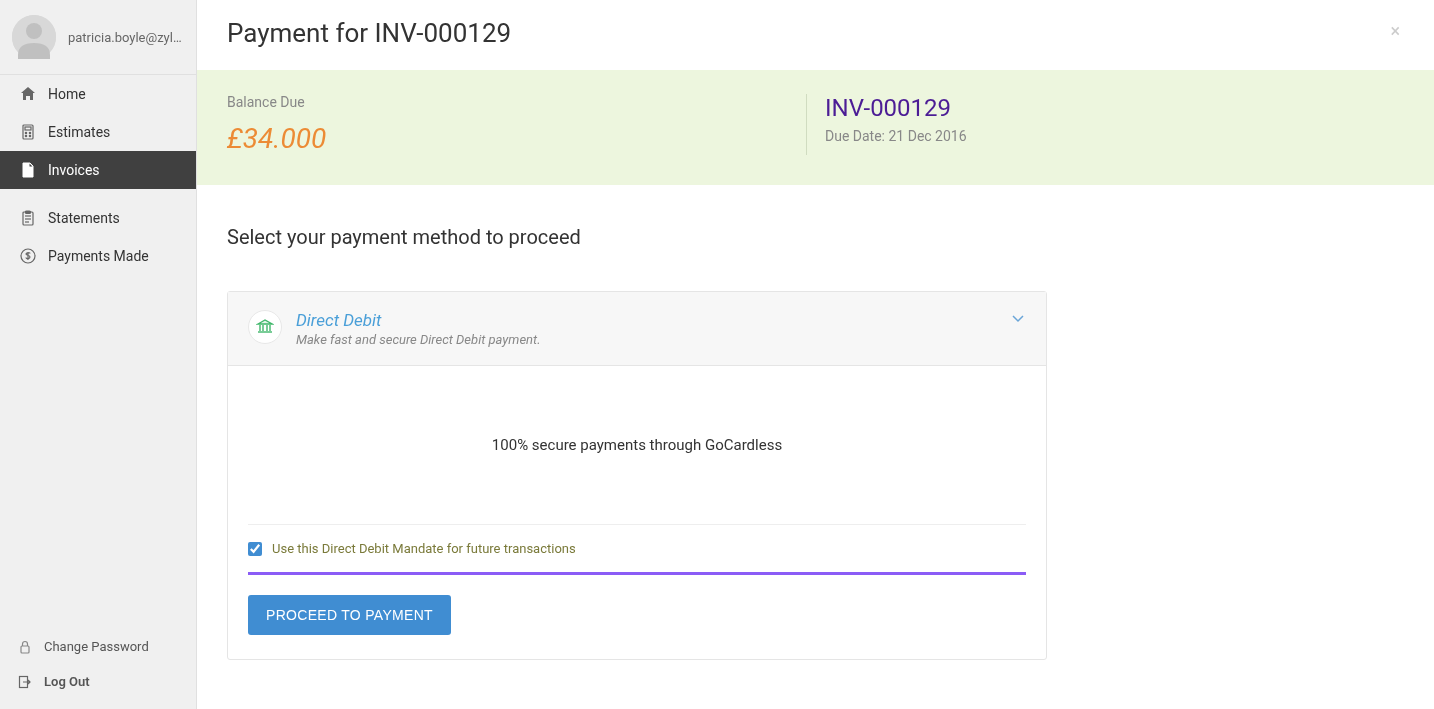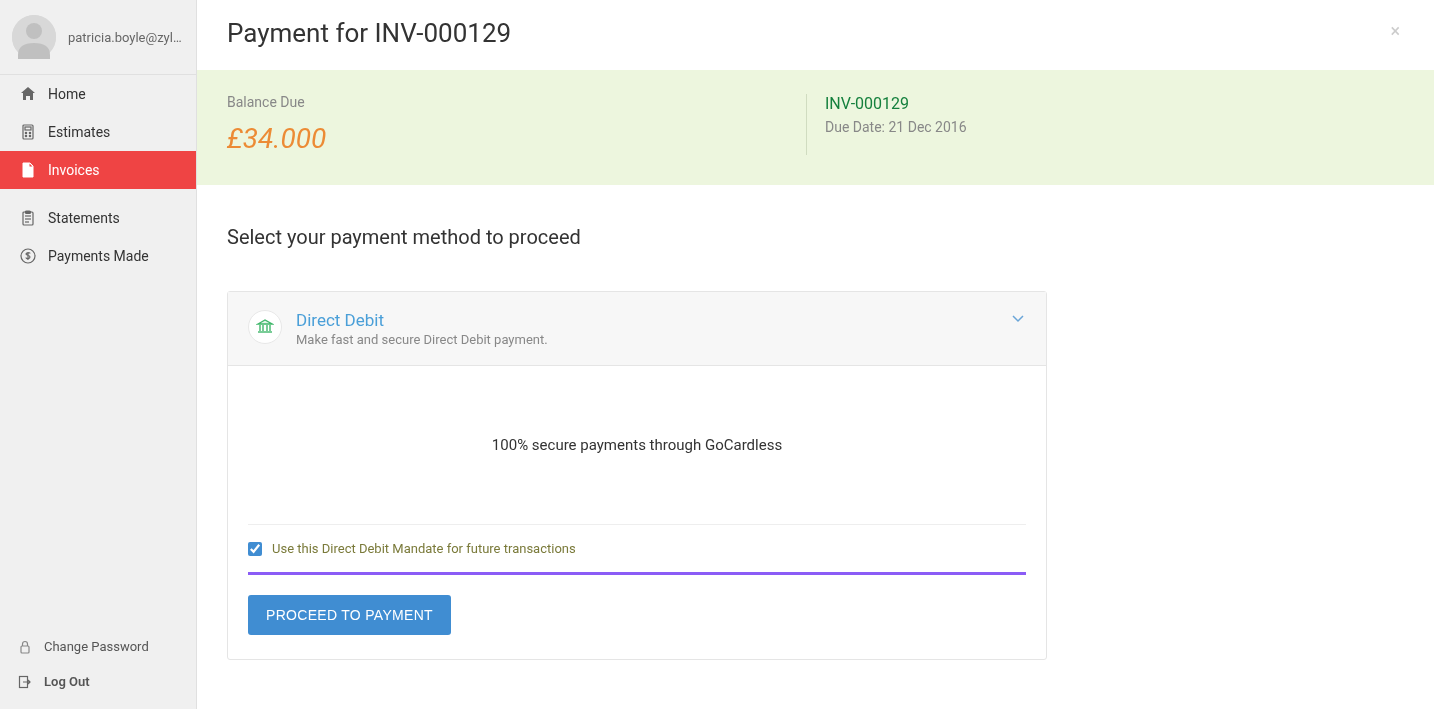--- a/index.html
+++ b/index.html
@@ -66,21 +66,21 @@
     }
     .nav-item .icon {
       width: 16px;
       height: 16px;
       display: flex;
       align-items: center;
       justify-content: center;
       flex-shrink: 0;
     }
     .nav-item.active {
-      background: #ef4444;
+      background: #404040;
       color: #fff;
     }
     .nav-item.active svg {
       fill: #fff;
       stroke: #fff;
     }
     .sidebar-spacer {
       flex: 1;
     }
     .footer-item {
@@ -143,22 +143,22 @@
       color: #888;
       margin-bottom: 12px;
     }
     .balance-amount {
       font-size: 28px;
       color: #ec8b35;
       font-weight: 400;
       font-style: italic;
     }
     .invoice-link {
-      font-size: 16px;
-      color: #15803d;
+      font-size: 24px;
+      color: #4c1d95;
       margin-bottom: 6px;
     }
     .due-date {
       font-size: 14px;
       color: #888;
     }
     .content {
       padding: 40px 30px;
     }
     .section-heading {
@@ -173,20 +173,21 @@
       max-width: 820px;
     }
     .card-header {
       background: #f7f7f7;
       padding: 18px 20px;
       display: flex;
       align-items: flex-start;
       gap: 14px;
       border-bottom: 1px solid #e5e5e5;
       position: relative;
+      font-style: italic;
     }
     .method-icon {
       width: 34px;
       height: 34px;
       background: #fff;
       border-radius: 50%;
       display: flex;
       align-items: center;
       justify-content: center;
       flex-shrink: 0;

